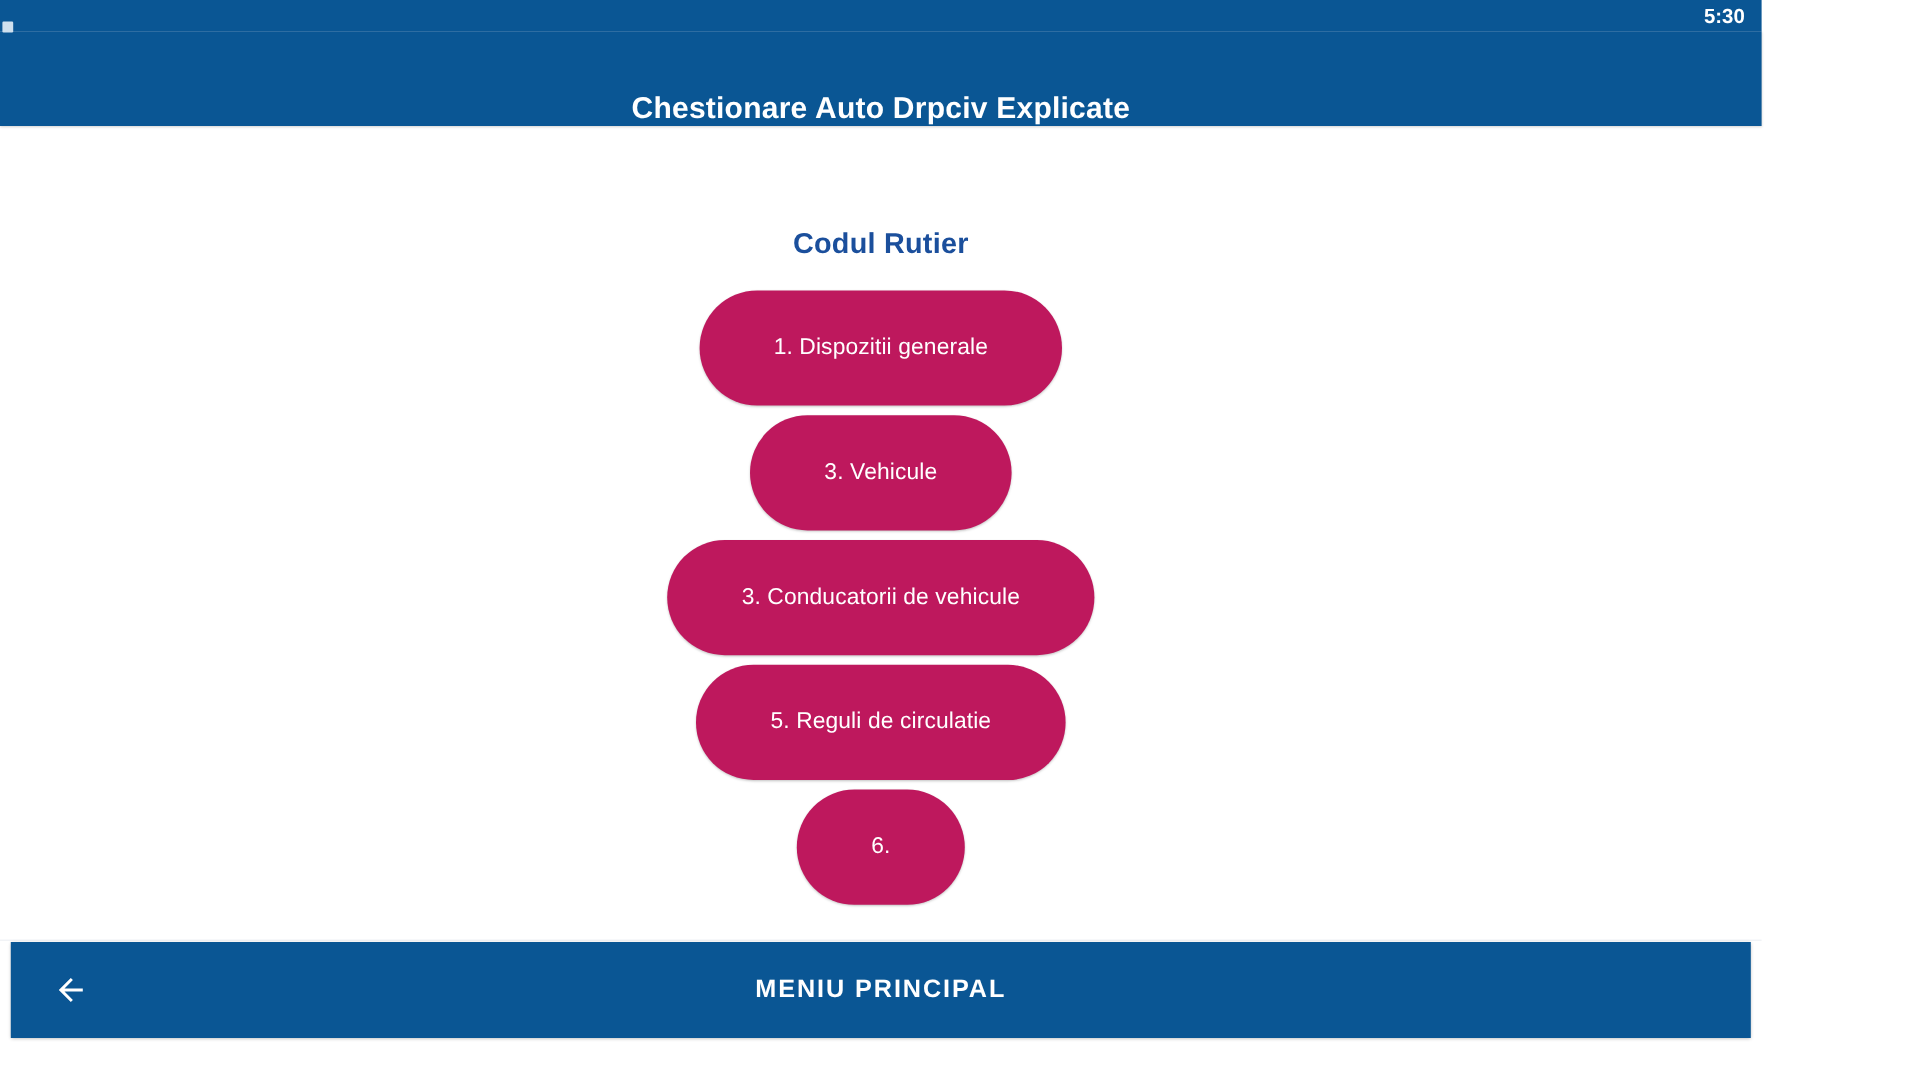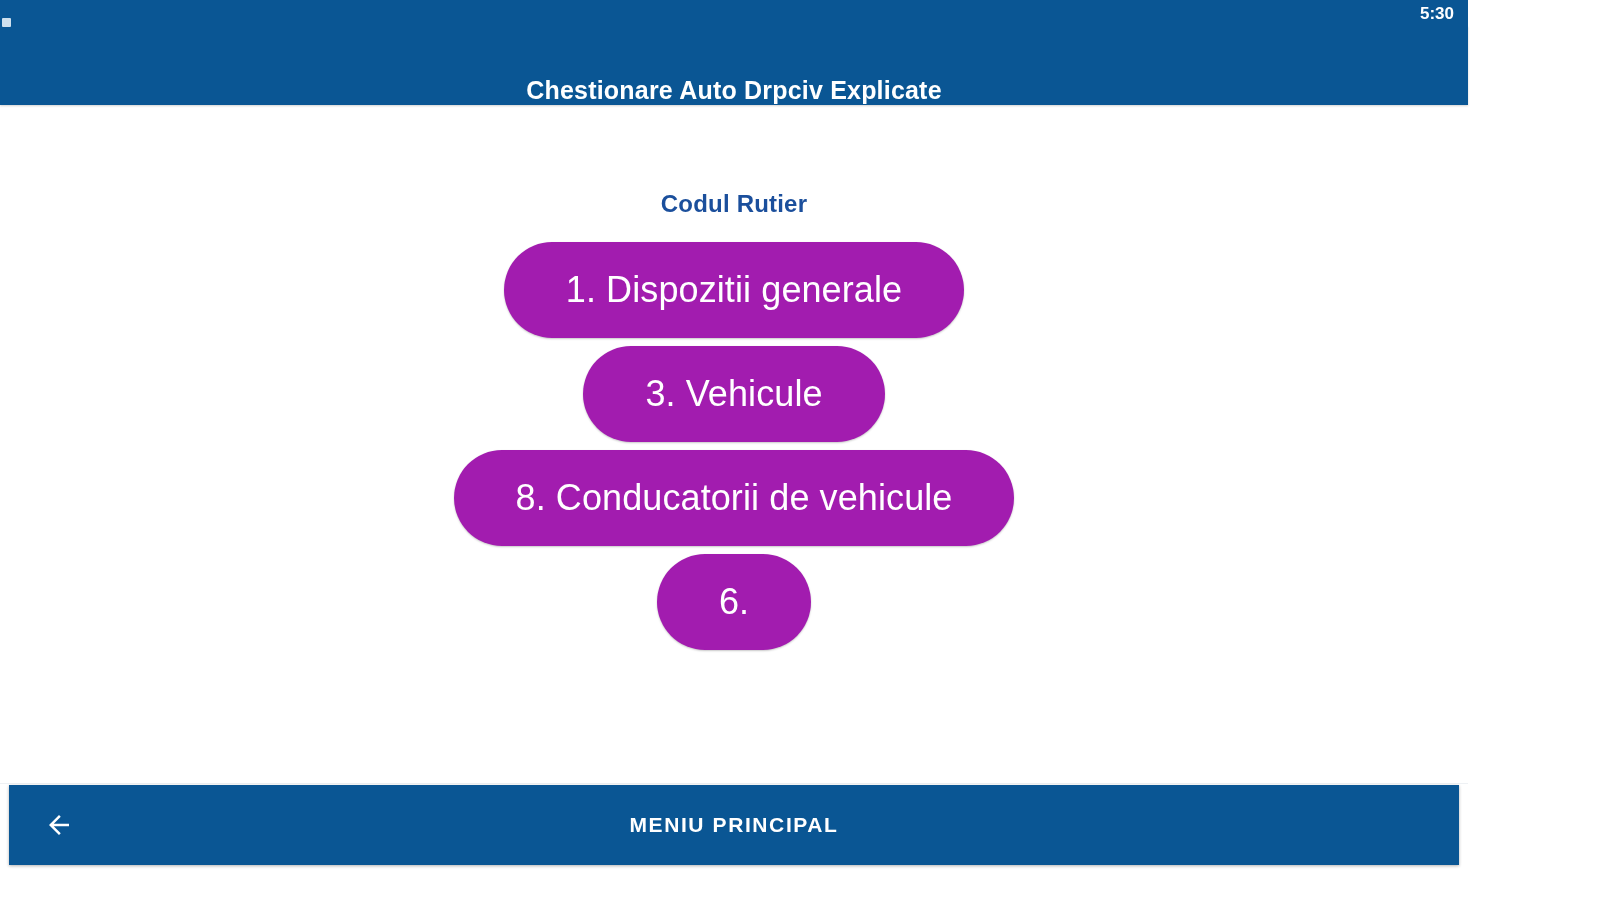--- a/index.html
+++ b/index.html
@@ -92,30 +92,30 @@
 
   .chapter-list {
     margin-top: 24px;
     width: 100%;
     display: flex;
     flex-direction: column;
     align-items: center;
   }
 
   .chapter-btn {
-    background: #a21caf;
+    background: #be185d;
     color: #ffffff;
     border: none;
     border-radius: 52px;
     height: 96px;
     min-height: 96px;
     margin-bottom: 8px;
     padding: 0 62px;
     font-family: "Liberation Sans", sans-serif;
-    font-size: 36px;
+    font-size: 19px;
     font-weight: normal;
     letter-spacing: 0.1px;
     display: flex;
     align-items: center;
     justify-content: center;
     white-space: nowrap;
     cursor: pointer;
     box-shadow: 0 1px 2px rgba(0,0,0,0.22);
     box-sizing: border-box;
   }
@@ -172,21 +172,22 @@
   <div class="app-bar">
     <div class="app-bar-title">Chestionare Auto Drpciv Explicate</div>
   </div>
 
   <div class="content">
     <div class="section-title">Codul Rutier</div>
 
     <div class="chapter-list">
       <button class="chapter-btn">1. Dispozitii generale</button>
       <button class="chapter-btn">3. Vehicule</button>
-      <button class="chapter-btn">8. Conducatorii de vehicule</button>
+      <button class="chapter-btn">3. Conducatorii de vehicule</button>
+      <button class="chapter-btn">5. Reguli de circulatie</button>
       <button class="chapter-btn">6.</button>
     </div>
   </div>
 
   <div class="bottom-wrap">
     <div class="bottom-bar">
       <div class="back-arrow">
         <svg width="30" height="30" viewBox="0 0 24 24" aria-hidden="true">
           <path d="M20 11H7.8l5.6-5.6L12 4l-8 8 8 8 1.4-1.4L7.8 13H20z" fill="#ffffff"></path>
         </svg>

